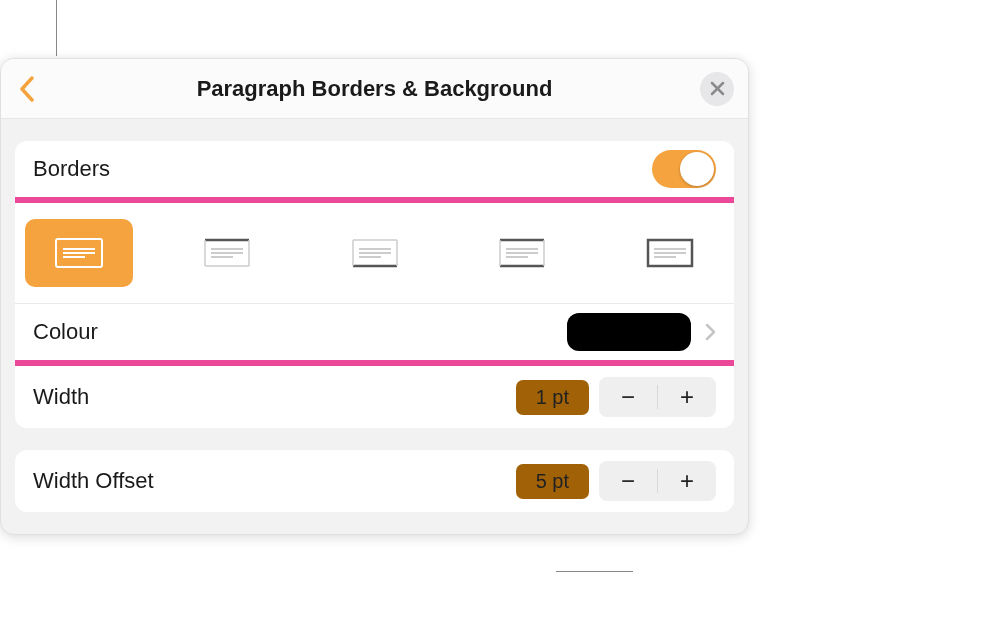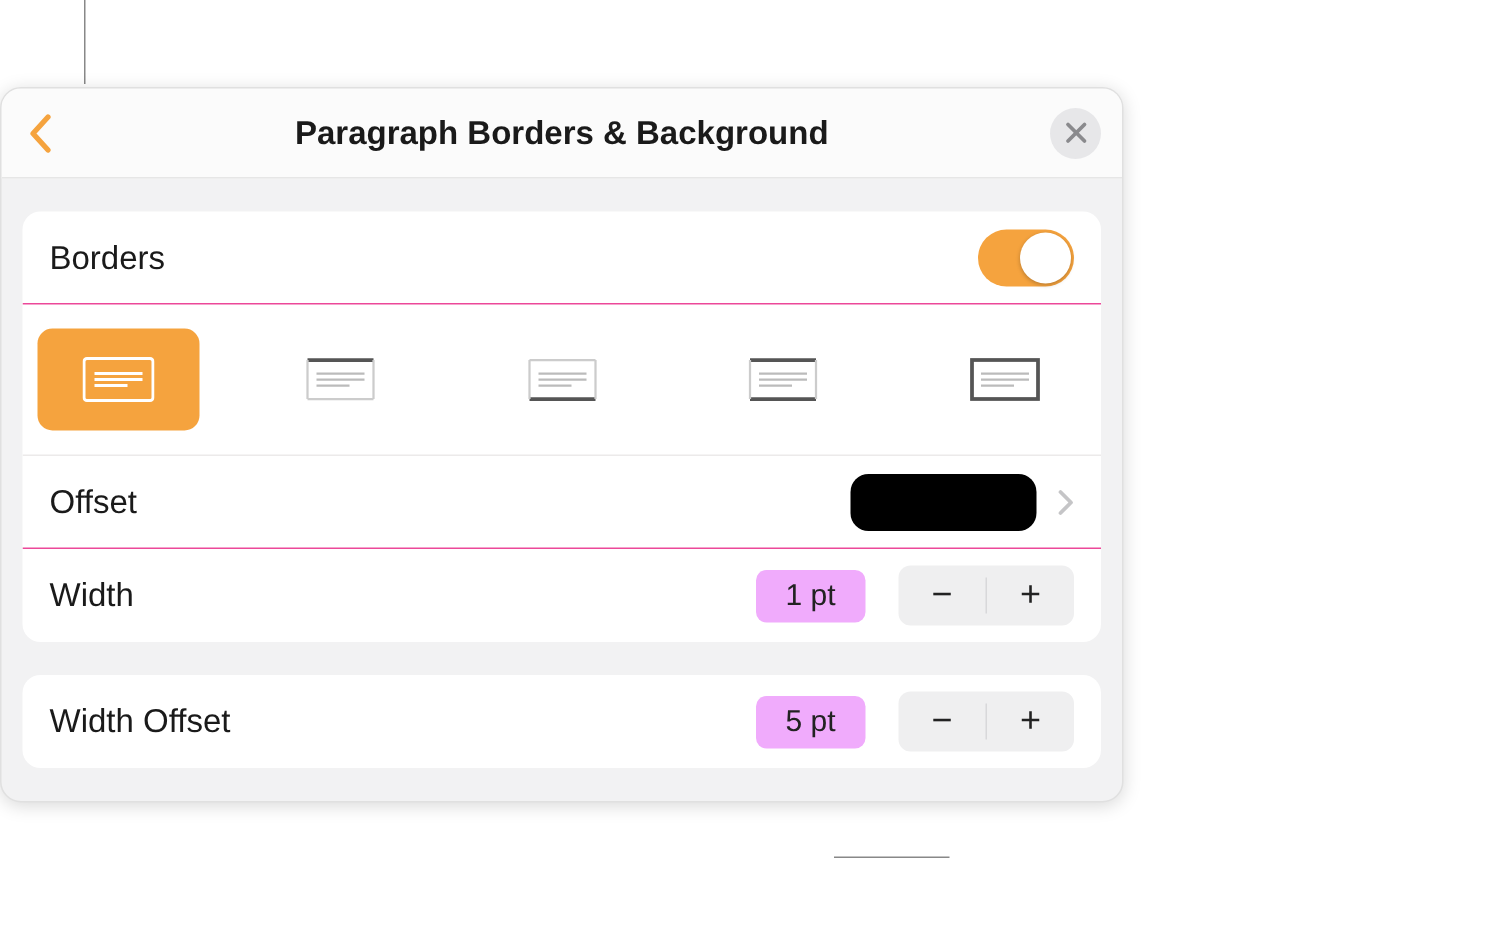--- a/index.html
+++ b/index.html
@@ -69,25 +69,24 @@
     .card {
       background: #fff;
       border-radius: 12px;
       overflow: hidden;
     }
     .row {
       display: flex;
       align-items: center;
       min-height: 62px;
       padding: 0 18px;
-      border-bottom: 1px solid #ec4899;
+      border-bottom: 6px solid #ec4899;
     }
     .row:last-child {
       border-bottom: none;
-      gap: 12px;
     }
     .row-label {
       font-size: 22px;
       color: #1a1a1a;
       flex: 0 0 auto;
     }
     .row-spacer {
       flex: 1;
     }
     .toggle {
@@ -146,21 +145,21 @@
       border-radius: 1px;
     }
     .colour-swatch {
       width: 124px;
       height: 38px;
       background: #000;
       border-radius: 12px;
       margin-right: 14px;
     }
     .value-pill {
-      background: #f0abfc;
+      background: #a16207;
       border-radius: 7px;
       padding: 6px 20px;
       font-size: 20px;
       font-weight: 400;
       color: #222;
       margin-right: 10px;
     }
     .stepper {
       display: flex;
       background: #efeff0;
@@ -287,21 +286,21 @@
             <line x1="8" y1="11" x2="40" y2="11" stroke="#bbb" stroke-width="1.5"></line>
             <line x1="8" y1="15" x2="40" y2="15" stroke="#bbb" stroke-width="1.5"></line>
             <line x1="8" y1="19" x2="30" y2="19" stroke="#bbb" stroke-width="1.5"></line>
           </svg>
         </div>
 
       </div>
 
 
       <div class="row">
-        <div class="row-label">Offset</div>
+        <div class="row-label">Colour</div>
         <div class="row-spacer"></div>
         <div class="colour-swatch"></div>
         <svg class="chevron" width="11" height="18" viewBox="0 0 11 18">
           <polyline points="2,2 9,9 2,16" fill="none" stroke="#c5c5c7" stroke-width="2.5" stroke-linecap="round" stroke-linejoin="round"></polyline>
         </svg>
       </div>
 
       <div class="row">
         <div class="row-label">Width</div>
         <div class="row-spacer"></div>

